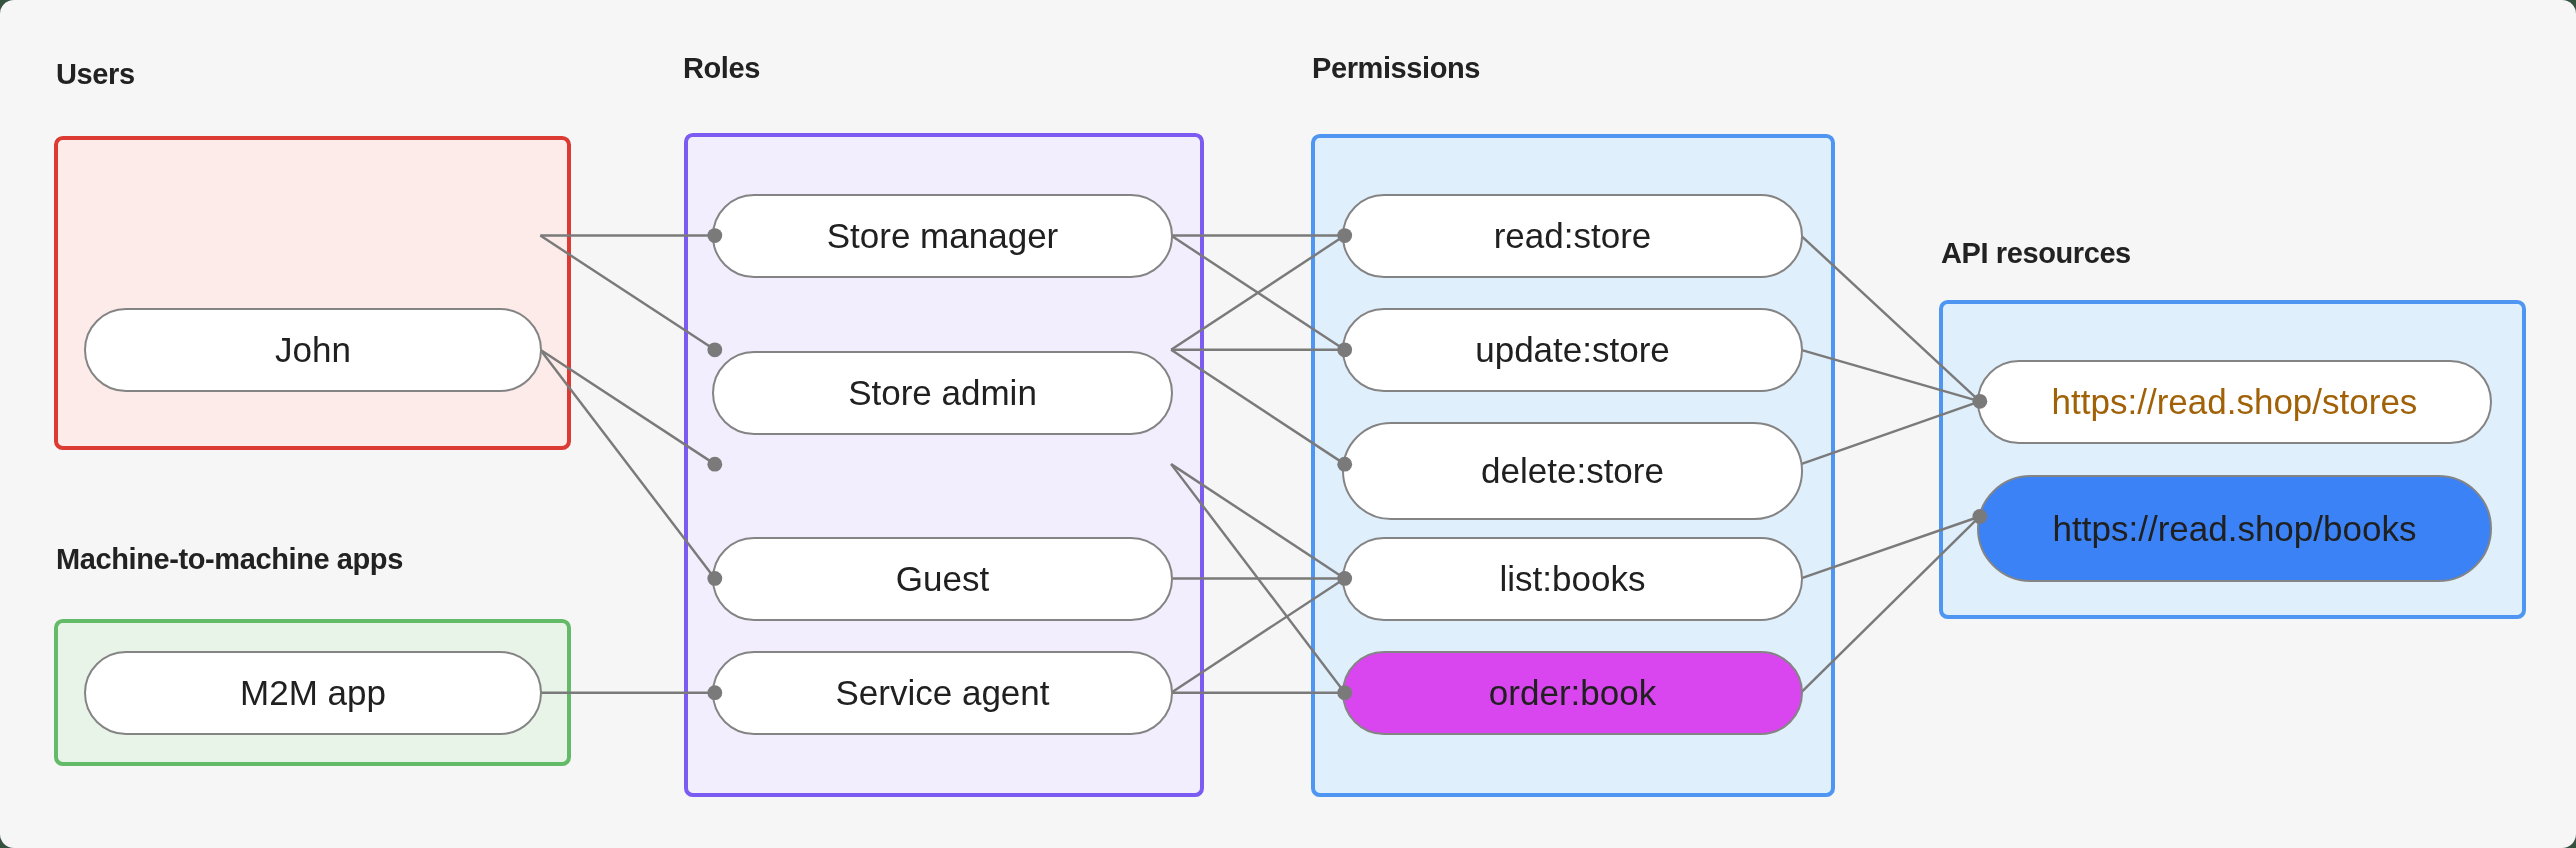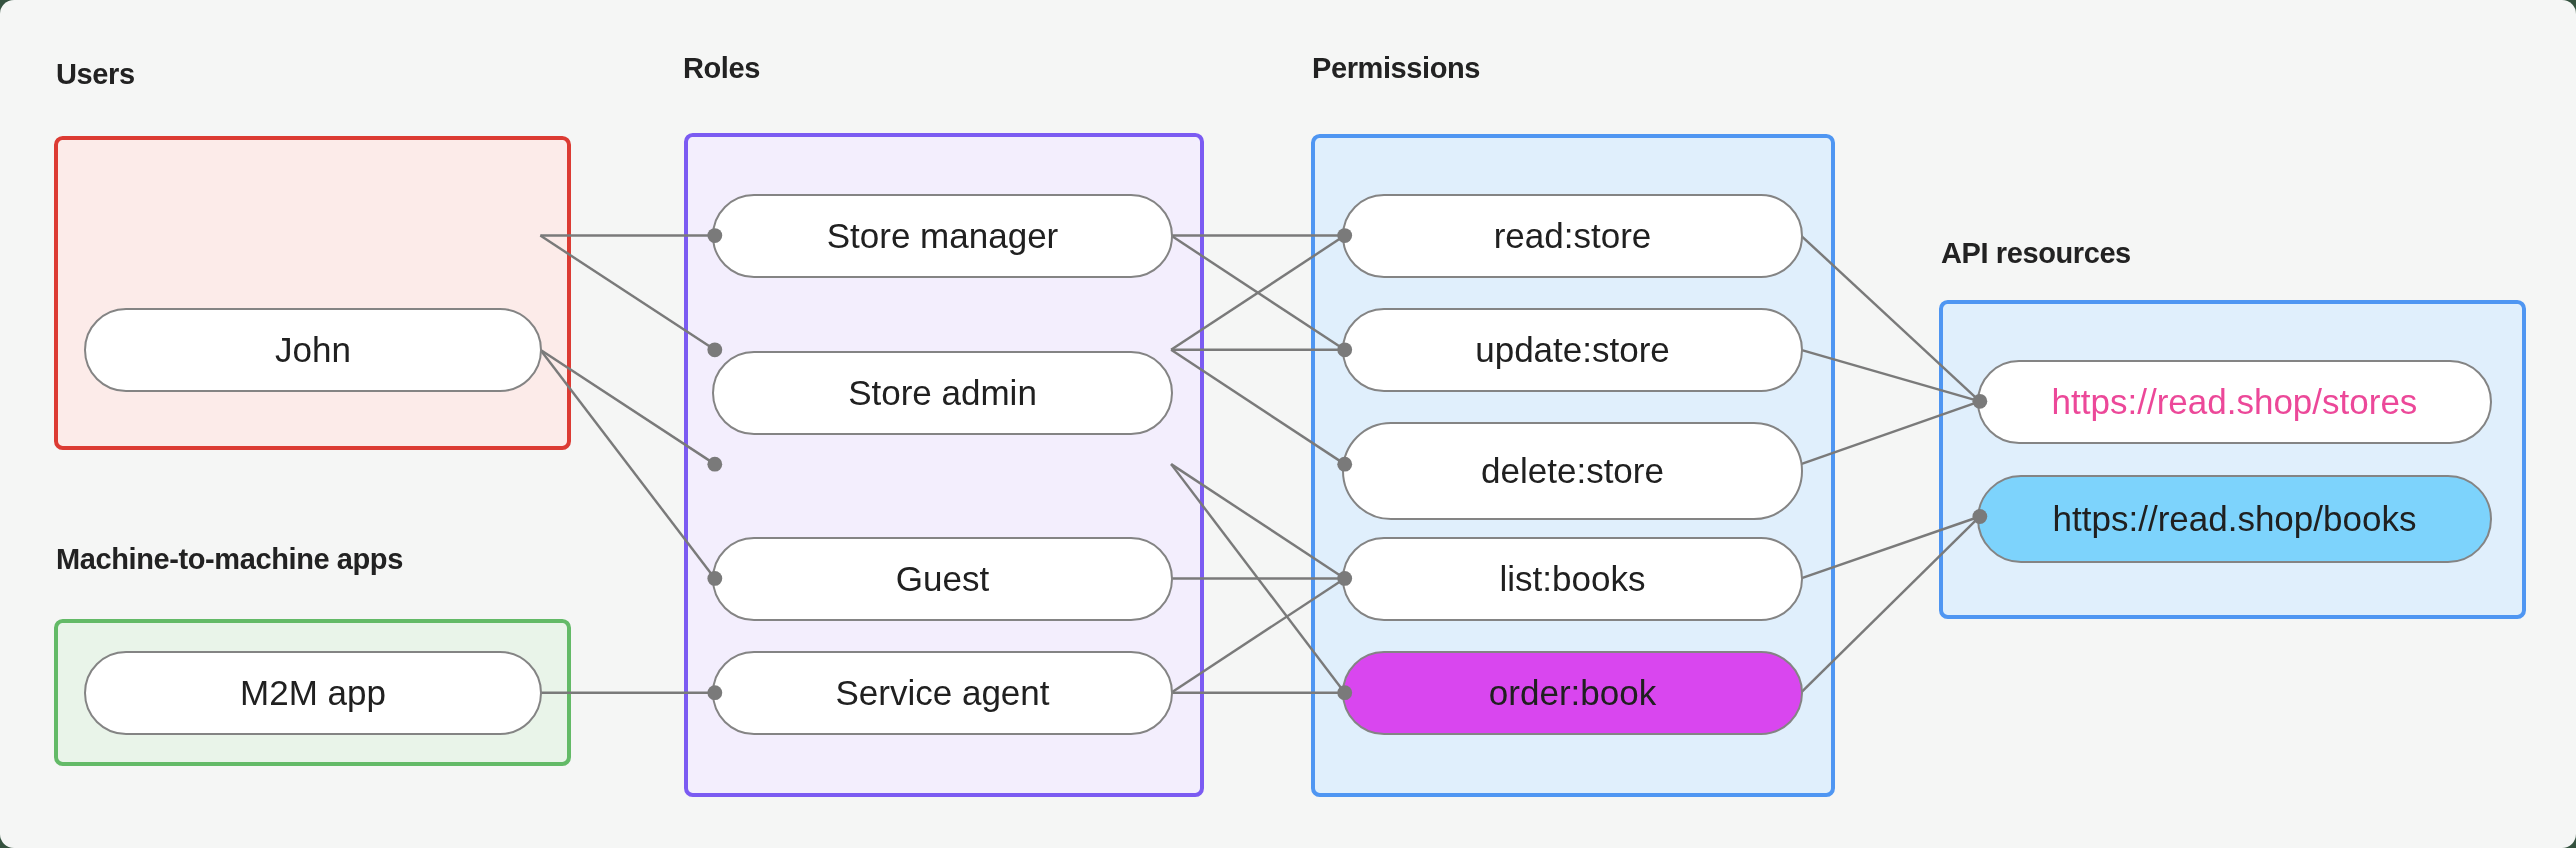--- a/index.html
+++ b/index.html
@@ -95,22 +95,22 @@
       <div class="node" style="left: 712px; top: 320px; width: 461px; height: 84px; background: rgb(255, 255, 255); border-color: rgb(132, 132, 132); color: rgb(32, 32, 32); margin-top: 31px;">Store admin</div>
       <div class="node" style="left: 712px; top: 537px; width: 461px; height: 84px; background: rgb(255, 255, 255); border-color: rgb(132, 132, 132); color: rgb(32, 32, 32);">Guest</div>
       <div class="node" style="left: 712px; top: 651px; width: 461px; height: 84px; background: rgb(255, 255, 255); border-color: rgb(132, 132, 132); color: rgb(32, 32, 32);">Service agent</div>
       <div class="group-label" style="left: 1312px; top: 52px; color: rgb(34, 34, 34);">Permissions</div>
       <div class="node" style="left: 1342px; top: 194px; width: 461px; height: 84px; background: rgb(255, 255, 255); border-color: rgb(132, 132, 132); color: rgb(32, 32, 32);">read:store</div>
       <div class="node" style="left: 1342px; top: 308px; width: 461px; height: 84px; background: rgb(255, 255, 255); border-color: rgb(132, 132, 132); color: rgb(32, 32, 32);">update:store</div>
       <div class="node" style="left: 1342px; top: 422px; width: 461px; height: 98px; background: rgb(255, 255, 255); border-color: rgb(132, 132, 132); color: rgb(32, 32, 32);">delete:store</div>
       <div class="node" style="left: 1342px; top: 537px; width: 461px; height: 84px; background: rgb(255, 255, 255); border-color: rgb(132, 132, 132); color: rgb(32, 32, 32);">list:books</div>
       <div class="node" style="left: 1342px; top: 651px; width: 461px; height: 84px; background: #d946ef; border-color: rgb(132, 132, 132); color: rgb(32, 32, 32);">order:book</div>
       <div class="group-label" style="left: 1941px; top: 237px; color: rgb(34, 34, 34);">API resources</div>
-      <div class="node" style="left: 1977px; top: 360px; width: 515px; height: 84px; background: rgb(255, 255, 255); border-color: rgb(132, 132, 132); color: #ec4899;">https://read.shop/stores</div>
-      <div class="node" style="left: 1977px; top: 475px; width: 515px; height: 88px; background: #7dd3fc; border-color: rgb(132, 132, 132); color: rgb(32, 32, 32);">https://read.shop/books</div>
+      <div class="node" style="left: 1977px; top: 360px; width: 515px; height: 84px; background: rgb(255, 255, 255); border-color: rgb(132, 132, 132); color: #a16207;">https://read.shop/stores</div>
+      <div class="node" style="left: 1977px; top: 475px; width: 515px; height: 107px; background: #3b82f6; border-color: rgb(132, 132, 132); color: rgb(32, 32, 32);">https://read.shop/books</div>
     </div>
   <svg class="layer" id="dots-layer" viewBox="0 0 2952 972" width="2576" height="848">
       <circle cx="819" cy="270" r="8.5" fill="#7a7a7a"></circle>
       <circle cx="819" cy="401" r="8.5" fill="#7a7a7a"></circle>
       <circle cx="819" cy="532" r="8.5" fill="#7a7a7a"></circle>
       <circle cx="819" cy="663" r="8.5" fill="#7a7a7a"></circle>
       <circle cx="819" cy="794" r="8.5" fill="#7a7a7a"></circle>
       <circle cx="1541" cy="270" r="8.5" fill="#7a7a7a"></circle>
       <circle cx="1541" cy="401" r="8.5" fill="#7a7a7a"></circle>
       <circle cx="1541" cy="532" r="8.5" fill="#7a7a7a"></circle>

